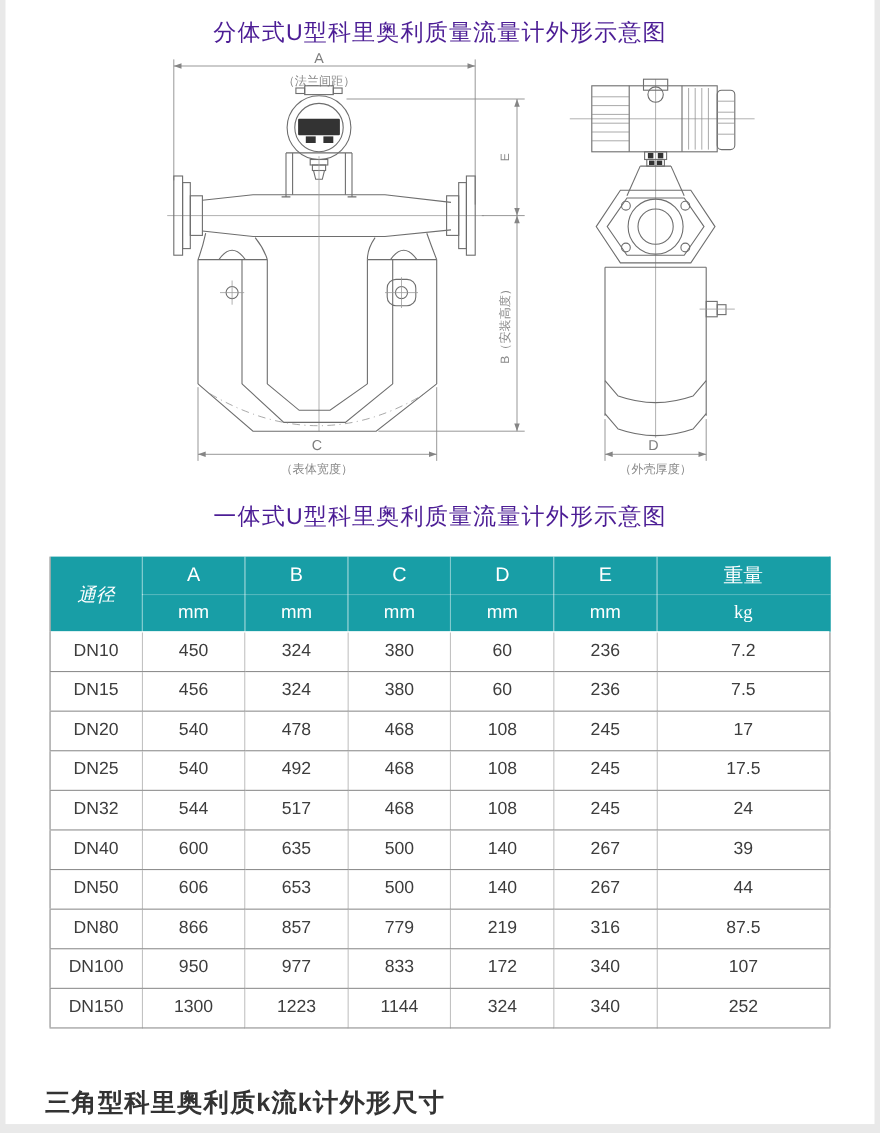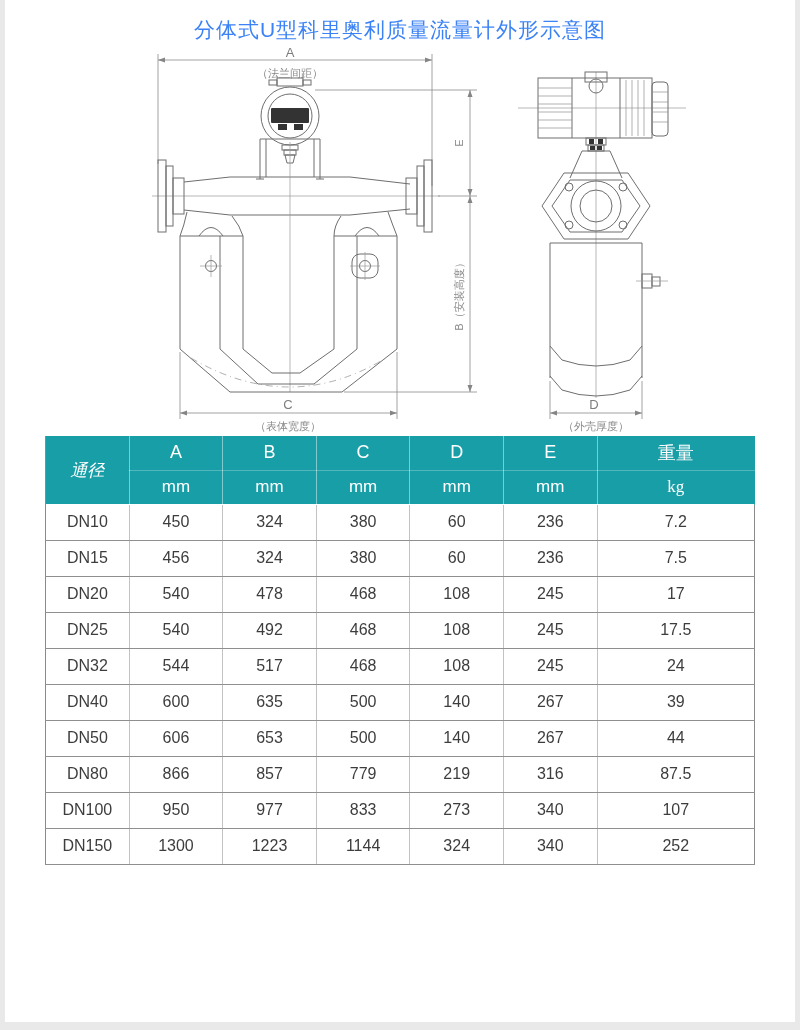--- a/index.html
+++ b/index.html
@@ -16,21 +16,21 @@
   .page{
     background:#ffffff;
     margin:0 5px;
     height:1022px;
     overflow:hidden;
   }
   .doc-title{
     text-align:center;
     font-size:21px;
     font-weight:400;
-    color:#3b82f6;
+    color:#4c1d95;
     letter-spacing:1px;
   }
   .title-top{padding-top:16px;line-height:28px;}
   .title-mid{margin-top:20px;margin-bottom:22px;line-height:28px;}
   .drawing{display:block;margin:2px auto 0;width:640px;height:390px;}
   .ln{stroke:#6e6e6e;stroke-width:1;fill:none;}
   .thin{stroke:#8f8f8f;stroke-width:.7;fill:none;}
   .cl{stroke:#9a9a9a;stroke-width:.7;fill:none;}
   .dim{stroke:#8a8a8a;stroke-width:.8;fill:none;}
   .dark{fill:#333;stroke:none;}
@@ -243,20 +243,21 @@
       </g>
 
       <line class="dim" x1="470" y1="335" x2="470" y2="373"></line>
       <line class="dim" x1="562" y1="335" x2="562" y2="373"></line>
       <line class="dim" x1="470" y1="367" x2="562" y2="367" marker-start="url(#arr)" marker-end="url(#arr)"></line>
       <text class="dimtxt dimbig" x="514" y="363" text-anchor="middle">D</text>
       <text class="dimtxt" x="516" y="384" text-anchor="middle">（外壳厚度）</text>
     </g>
   </svg>
 
+  <h2 class="doc-title title-mid">一体式U型科里奥利质量流量计外形示意图</h2>
 
   <div class="spec-wrap">
     <table class="spec">
       <colgroup>
         <col style="width:11.8%">
         <col style="width:13.2%">
         <col style="width:13.2%">
         <col style="width:13.2%">
         <col style="width:13.2%">
         <col style="width:13.2%">
@@ -352,31 +353,32 @@
             <td>779</td>
             <td>219</td>
             <td>316</td>
             <td>87.5</td>
           </tr>
           <tr>
             <td>DN100</td>
             <td>950</td>
             <td>977</td>
             <td>833</td>
-            <td>273</td>
+            <td>172</td>
             <td>340</td>
             <td>107</td>
           </tr>
           <tr>
             <td>DN150</td>
             <td>1300</td>
             <td>1223</td>
             <td>1144</td>
             <td>324</td>
             <td>340</td>
             <td>252</td>
           </tr>
         </tbody>
     </table>
   </div>
 
+  <h1 class="heading-bottom">三角型科里奥利质k流k计外形尺寸</h1>
 
 </div>
 
 </body></html>

